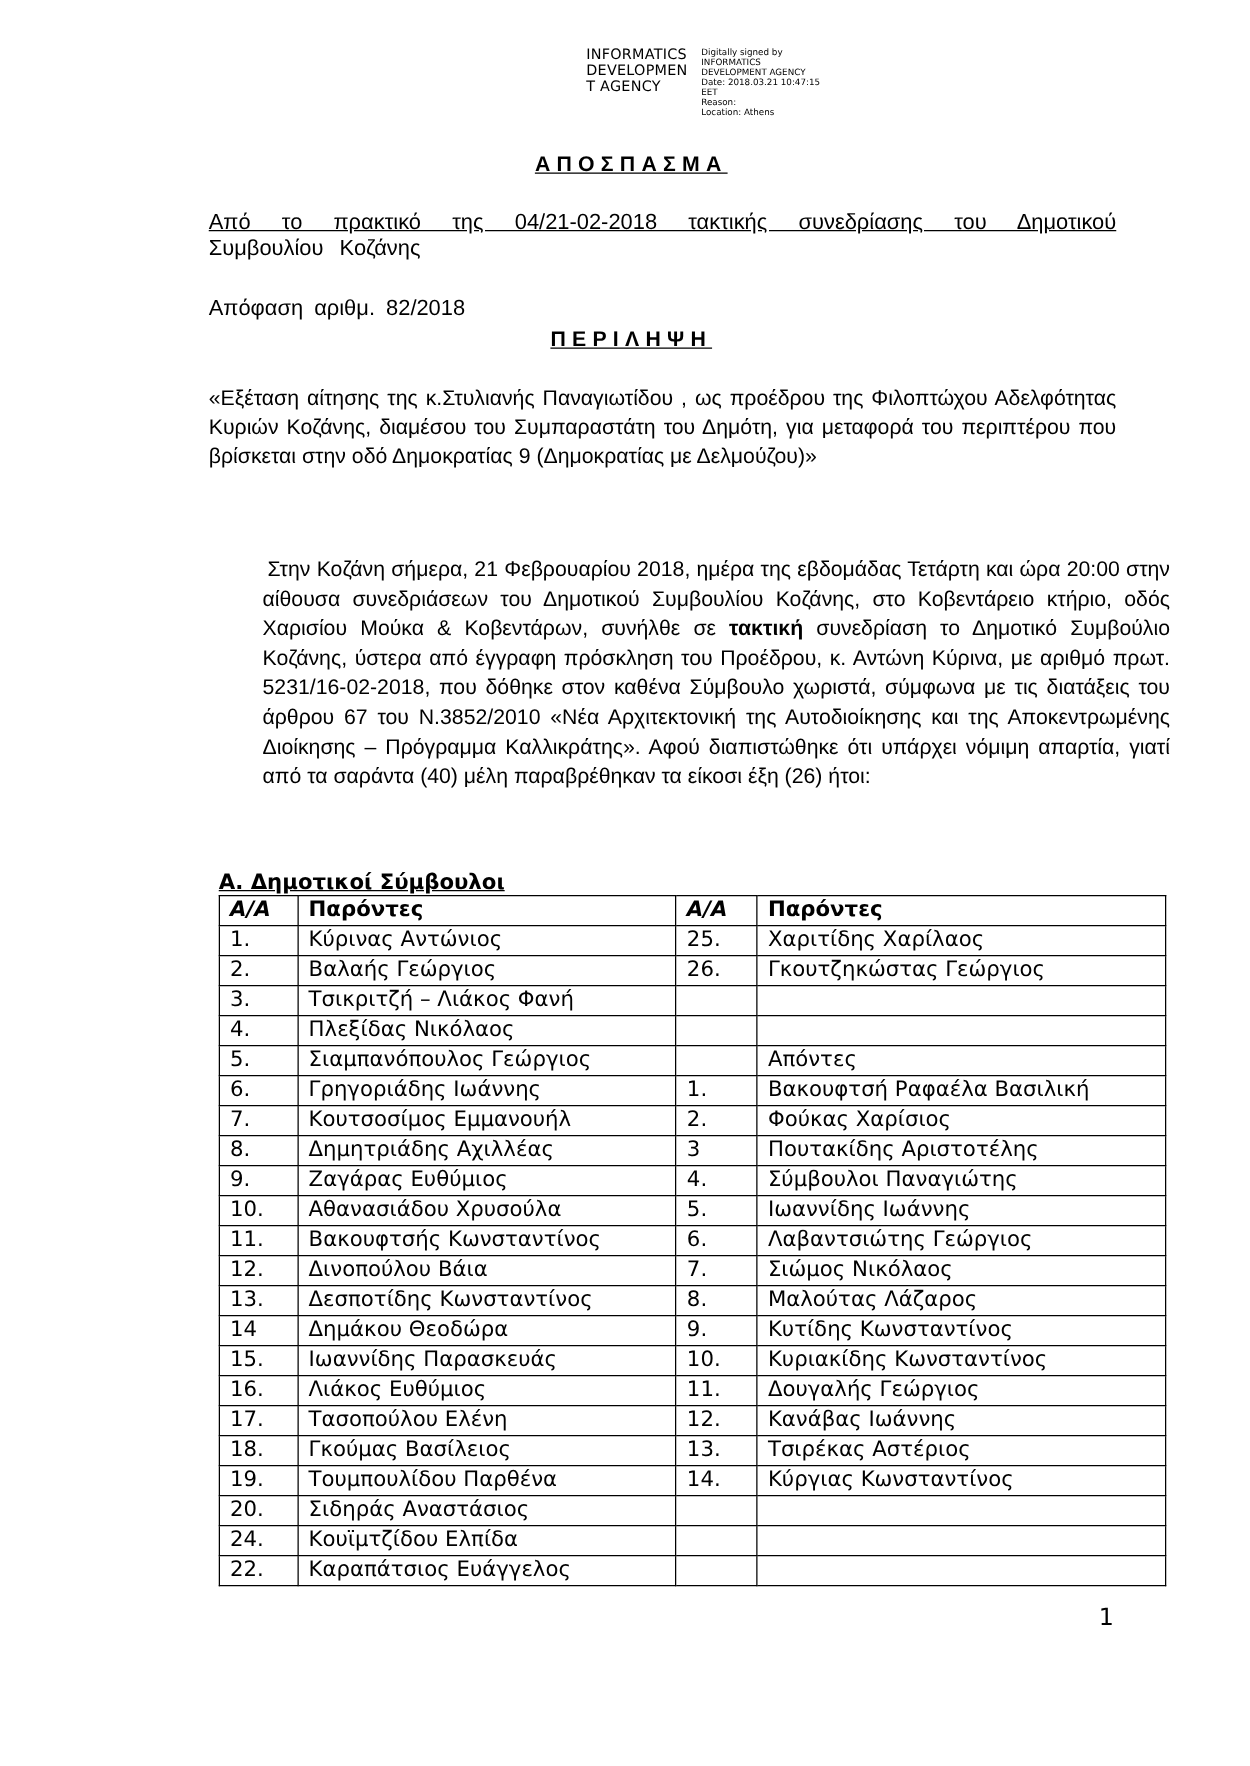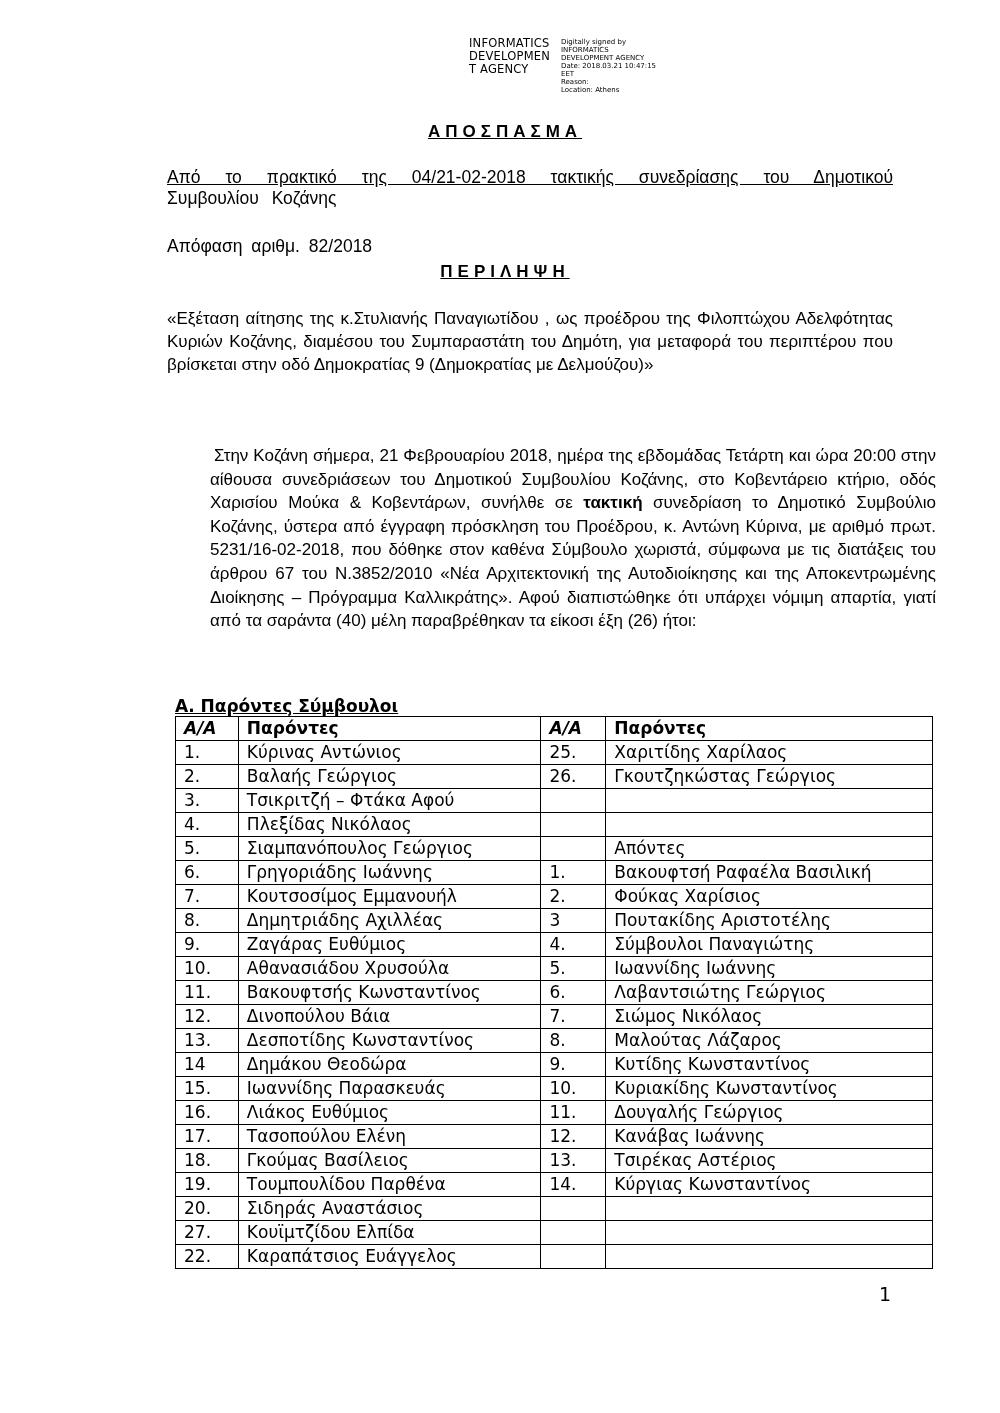--- a/index.html
+++ b/index.html
@@ -86,21 +86,21 @@
 </div>
 
 <div class="narrow decision">Απόφαση  αριθμ.  82/2018</div>
 
 <div class="title t-perilipsi">ΠΕΡΙΛΗΨΗ</div>
 
 <div class="summary">«Εξέταση αίτησης της κ.Στυλιανής Παναγιωτίδου , ως προέδρου της Φιλοπτώχου Αδελφότητας Κυριών Κοζάνης, διαμέσου του Συμπαραστάτη του Δημότη, για μεταφορά του περιπτέρου που βρίσκεται στην οδό Δημοκρατίας 9 (Δημοκρατίας με Δελμούζου)»</div>
 
 <div class="body-text"><span>Στην Κοζάνη σήμερα, 21 Φεβρουαρίου 2018, ημέρα της  εβδομάδας Τετάρτη  και ώρα 20:00 στην αίθουσα συνεδριάσεων του Δημοτικού Συμβουλίου Κοζάνης, στο Κοβεντάρειο κτήριο, οδός Χαρισίου Μούκα &amp; Κοβεντάρων, συνήλθε σε </span><b>τακτική</b><span> συνεδρίαση το Δημοτικό Συμβούλιο Κοζάνης, ύστερα από έγγραφη πρόσκληση του Προέδρου, κ. Αντώνη Κύρινα, με αριθμό πρωτ. 5231/16-02-2018, που δόθηκε στον καθένα Σύμβουλο χωριστά, σύμφωνα με τις διατάξεις του άρθρου 67 του Ν.3852/2010 «Νέα Αρχιτεκτονική της Αυτοδιοίκησης και της Αποκεντρωμένης Διοίκησης – Πρόγραμμα Καλλικράτης». Αφού διαπιστώθηκε ότι υπάρχει  νόμιμη απαρτία, γιατί από τα σαράντα (40) μέλη παραβρέθηκαν τα είκοσι έξη  (26) ήτοι:</span></div>
 
-<div class="section-title">Α. Παρόντες Σύμβουλοι</div>
+<div class="section-title">Α. Δημοτικοί Σύμβουλοι</div>
 
 <table class="members">
   <colgroup>
       <col class="c1">
       <col class="c2">
       <col class="c3">
       <col class="c4">
     </colgroup>
   <thead>
     <tr>
@@ -118,21 +118,21 @@
         <td>Χαριτίδης Χαρίλαος</td>
       </tr>
       <tr>
         <td>2.</td>
         <td>Βαλαής Γεώργιος</td>
         <td>26.</td>
         <td>Γκουτζηκώστας Γεώργιος</td>
       </tr>
       <tr>
         <td>3.</td>
-        <td>Τσικριτζή – Φτάκα Αφού</td>
+        <td>Τσικριτζή – Λιάκος Φανή</td>
         <td></td>
         <td></td>
       </tr>
       <tr>
         <td>4.</td>
         <td>Πλεξίδας Νικόλαος</td>
         <td></td>
         <td></td>
       </tr>
       <tr>
@@ -225,21 +225,21 @@
         <td>14.</td>
         <td>Κύργιας Κωνσταντίνος</td>
       </tr>
       <tr>
         <td>20.</td>
         <td>Σιδηράς Αναστάσιος</td>
         <td></td>
         <td></td>
       </tr>
       <tr>
-        <td>27.</td>
+        <td>24.</td>
         <td>Κουϊμτζίδου Ελπίδα</td>
         <td></td>
         <td></td>
       </tr>
       <tr>
         <td>22.</td>
         <td>Καραπάτσιος Ευάγγελος</td>
         <td></td>
         <td></td>
       </tr>

